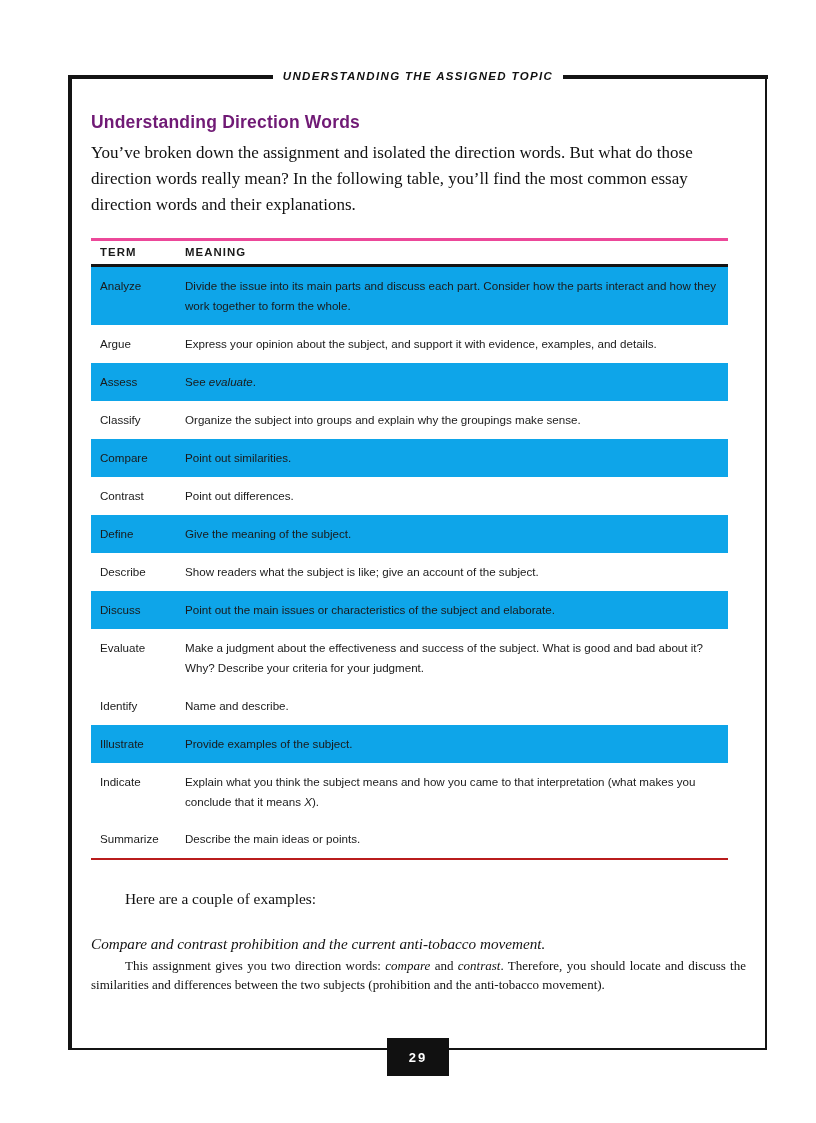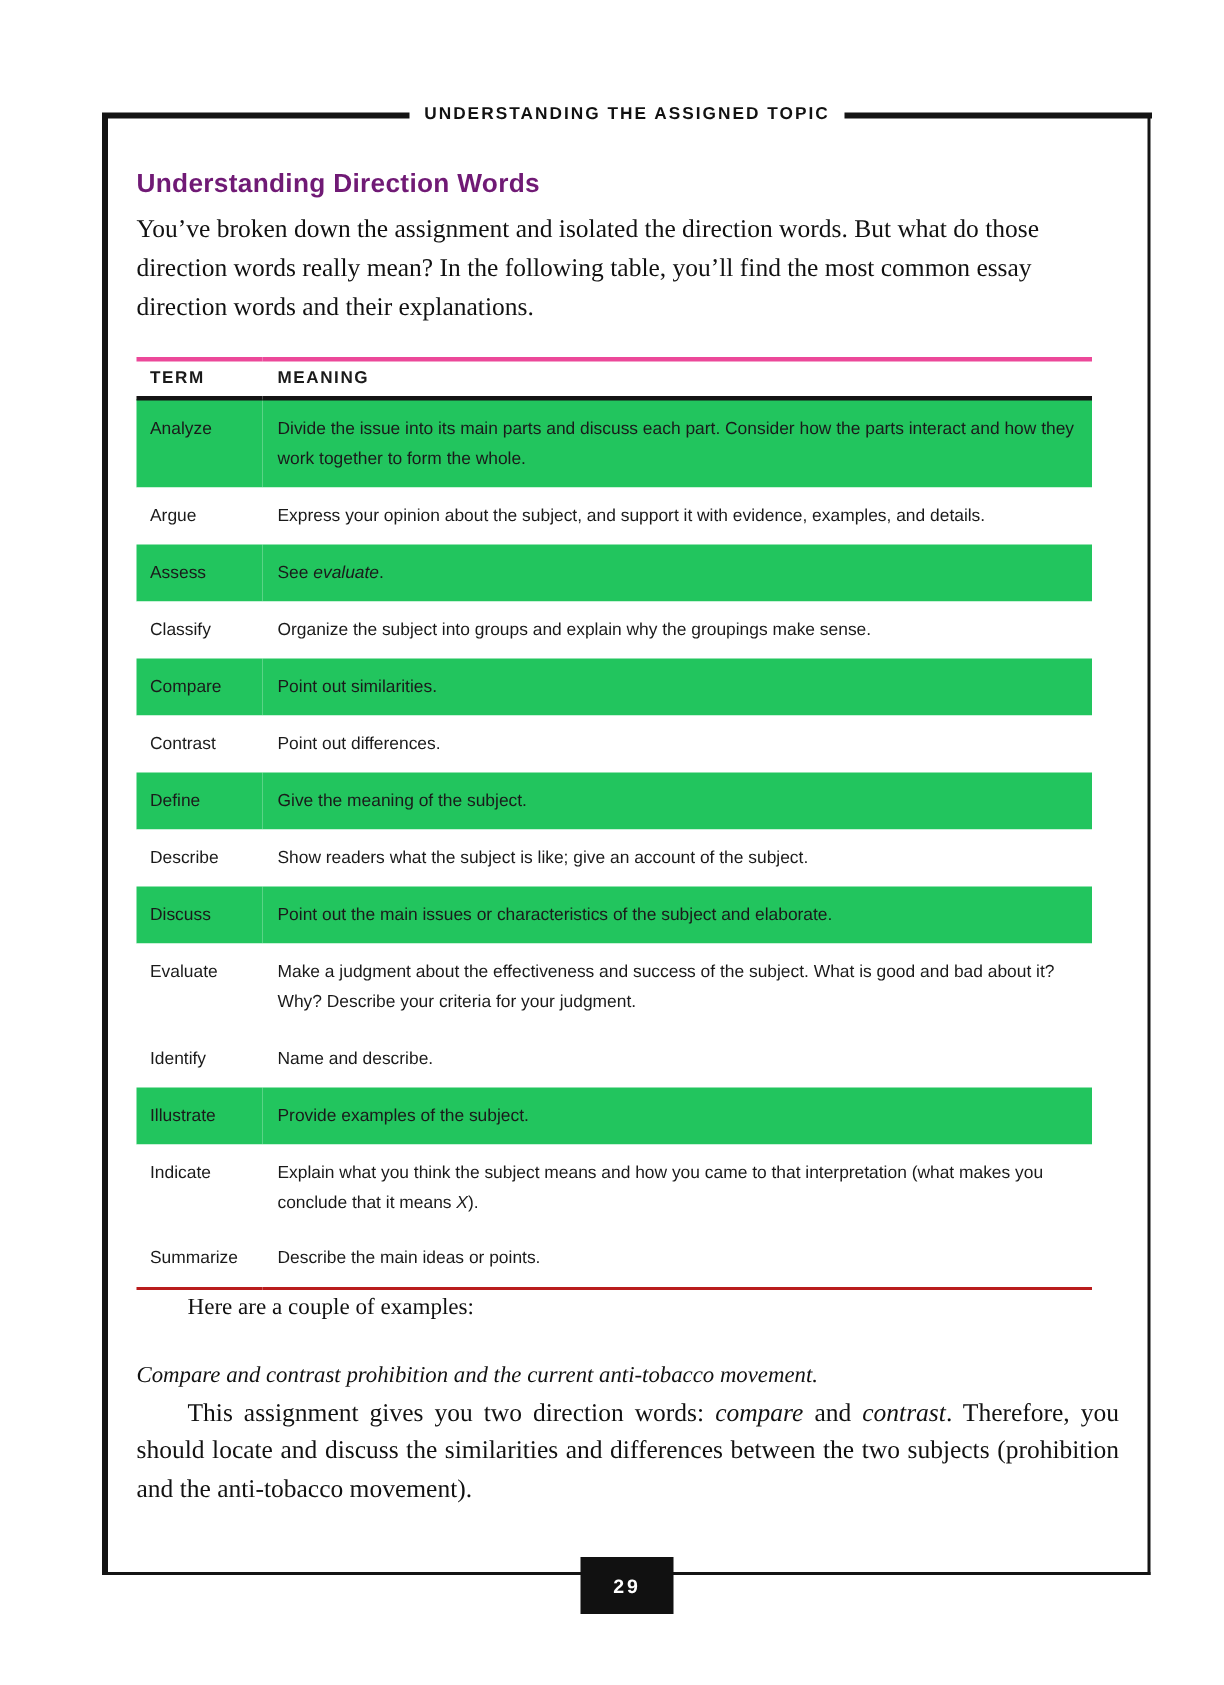--- a/index.html
+++ b/index.html
@@ -44,20 +44,21 @@
   .runhead .runhead-title {
     flex: 0 0 auto;
     font-family: "Liberation Sans", sans-serif;
     font-weight: bold;
     font-size: 11.5px;
     letter-spacing: 1.35px;
     color: #111111;
     white-space: nowrap;
     line-height: 1;
     padding: 0 2px;
+    font-style: italic;
   }
 
   
   .frame-left {
     position: absolute;
     left: 68px; top: 76px;
     width: 4px; height: 974px;
     background: #141414;
   }
   .frame-right {
@@ -148,46 +149,46 @@
   table.terms thead th.th-mean { padding-left: 10px; }
 
   table.terms tbody td {
     vertical-align: top;
     padding: 9px 6px 9px 0;
     line-height: 1.72;
   }
   table.terms tbody td.td-term { padding-left: 9px; white-space: nowrap; }
   table.terms tbody td.td-mean { padding-left: 10px; padding-right: 12px; }
 
-  table.terms tbody tr.shaded td { background: #22c55e; }
+  table.terms tbody tr.shaded td { background: #0ea5e9; }
   table.terms tbody tr.plain  td { background: #ffffff; }
 
   table.terms tbody tr.last td { border-bottom: 2px solid #b91c1c; }
 
   em { font-style: italic; }
 
   
-  .examples { }
+  .examples { margin-top: 27px; }
   .examples .lead {
     font-family: "Liberation Serif", serif;
     font-size: 15.4px;
     line-height: 1.52;
     margin: 0 0 22px 0;
     text-indent: 34px;
   }
   .examples .prompt {
     font-family: "Liberation Serif", serif;
     font-style: italic;
     font-size: 15.2px;
     line-height: 1.5;
     margin: 0;
   }
   .examples .explain {
     font-family: "Liberation Serif", serif;
-    font-size: 17px;
+    font-size: 13px;
     line-height: 1.5;
     margin: 0 0 22px 0;
     text-indent: 34px;
     text-align: justify;
   }
   .examples .block { margin-bottom: 20px; }
   .examples .block:last-child { margin-bottom: 0; }
 </style>
 </head>
 <body>

